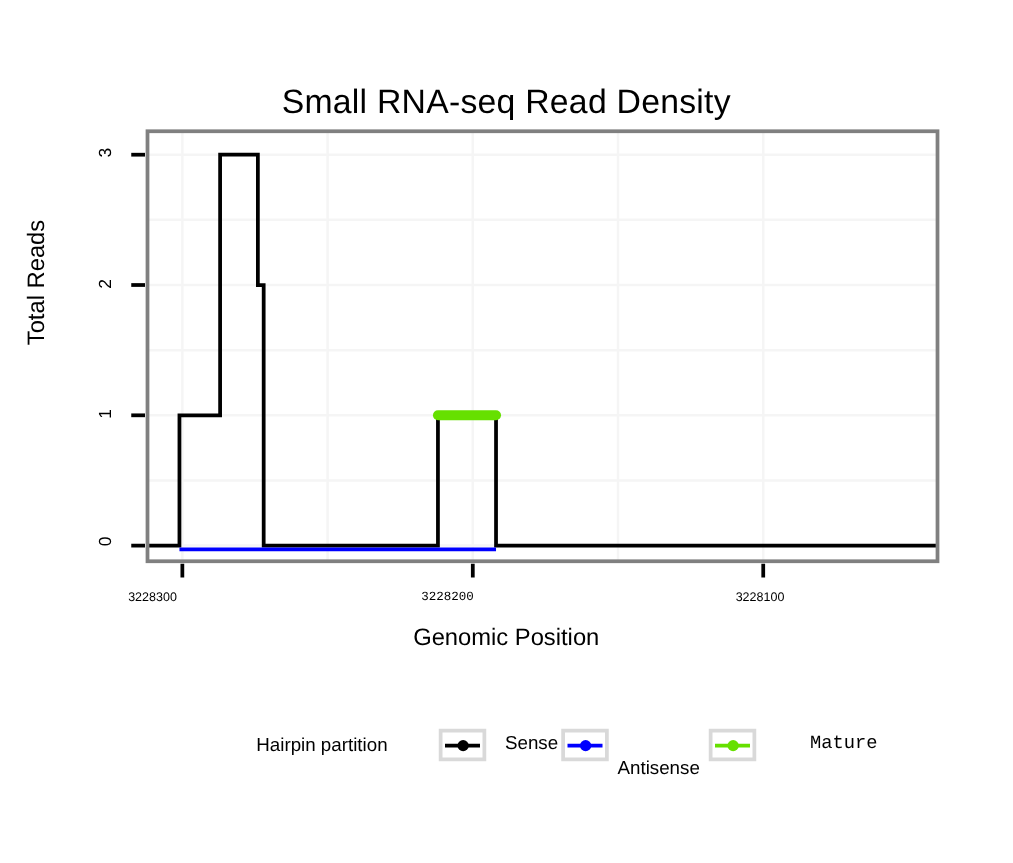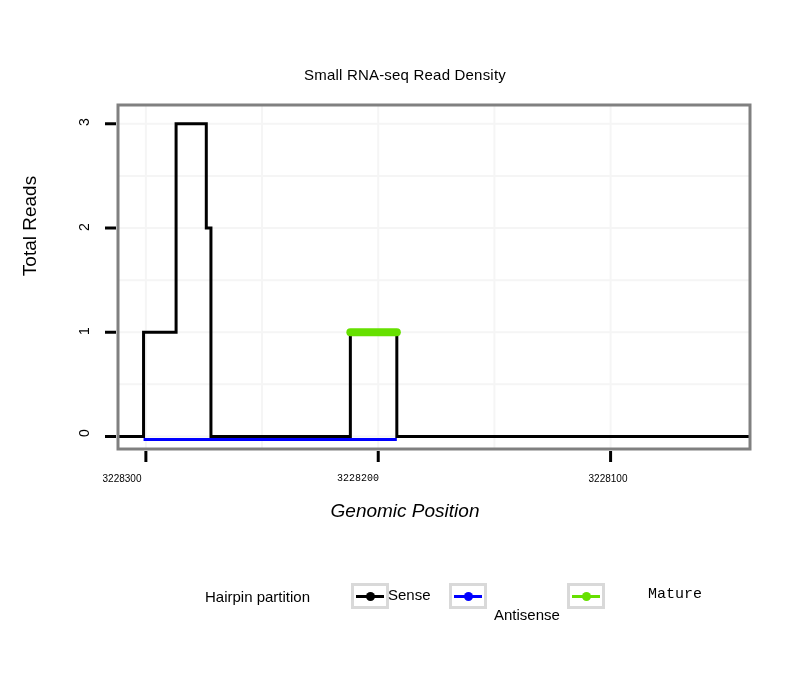--- a/index.html
+++ b/index.html
@@ -20,32 +20,31 @@
     left: 0; top: 0;
     width: 810px;
     height: 690px;
   }
   .chart-title {
     position: absolute;
     left: 0;
     top: 66px;
     width: 810px;
     text-align: center;
-    font-size: 15px;
+    font-size: 27px;
     color: #000;
     letter-spacing: 0.2px;
   }
   .xlab {
     position: absolute;
     left: 0;
     top: 500px;
     width: 810px;
     text-align: center;
     font-size: 19px;
-    font-style: italic;
   }
   .ylab {
     position: absolute;
     left: -60px;
     top: 215px;
     width: 180px;
     text-align: center;
     font-size: 19px;
     transform: rotate(-90deg);
     transform-origin: center center;
@@ -157,21 +156,21 @@
 
   <div class="xlab">Genomic Position</div>
   <div class="ylab">Total Reads</div>
 
   <div class="legend-title">Hairpin partition</div>
 
   <div class="legend-key" id="key-0" style="left:351px;">
     <div class="keyline" id="keyline-0" style="background: rgb(0, 0, 0);"></div>
     <div class="keydot" id="keydot-0" style="background: rgb(0, 0, 0);"></div>
   </div>
-  <div class="legend-entry" style="left:388px;">Sense</div>
+  <div class="legend-entry" style="left:404px;">Sense</div>
 
   <div class="legend-key" id="key-1" style="left:449px;">
     <div class="keyline" id="keyline-1" style="background: rgb(0, 0, 255);"></div>
     <div class="keydot" id="keydot-1" style="background: rgb(0, 0, 255);"></div>
   </div>
   <div class="legend-entry" style="left:494px;margin-top:20px;">Antisense</div>
 
   <div class="legend-key" id="key-2" style="left:567px;">
     <div class="keyline" id="keyline-2" style="background: rgb(102, 224, 0);"></div>
     <div class="keydot" id="keydot-2" style="background: rgb(102, 224, 0);"></div>

